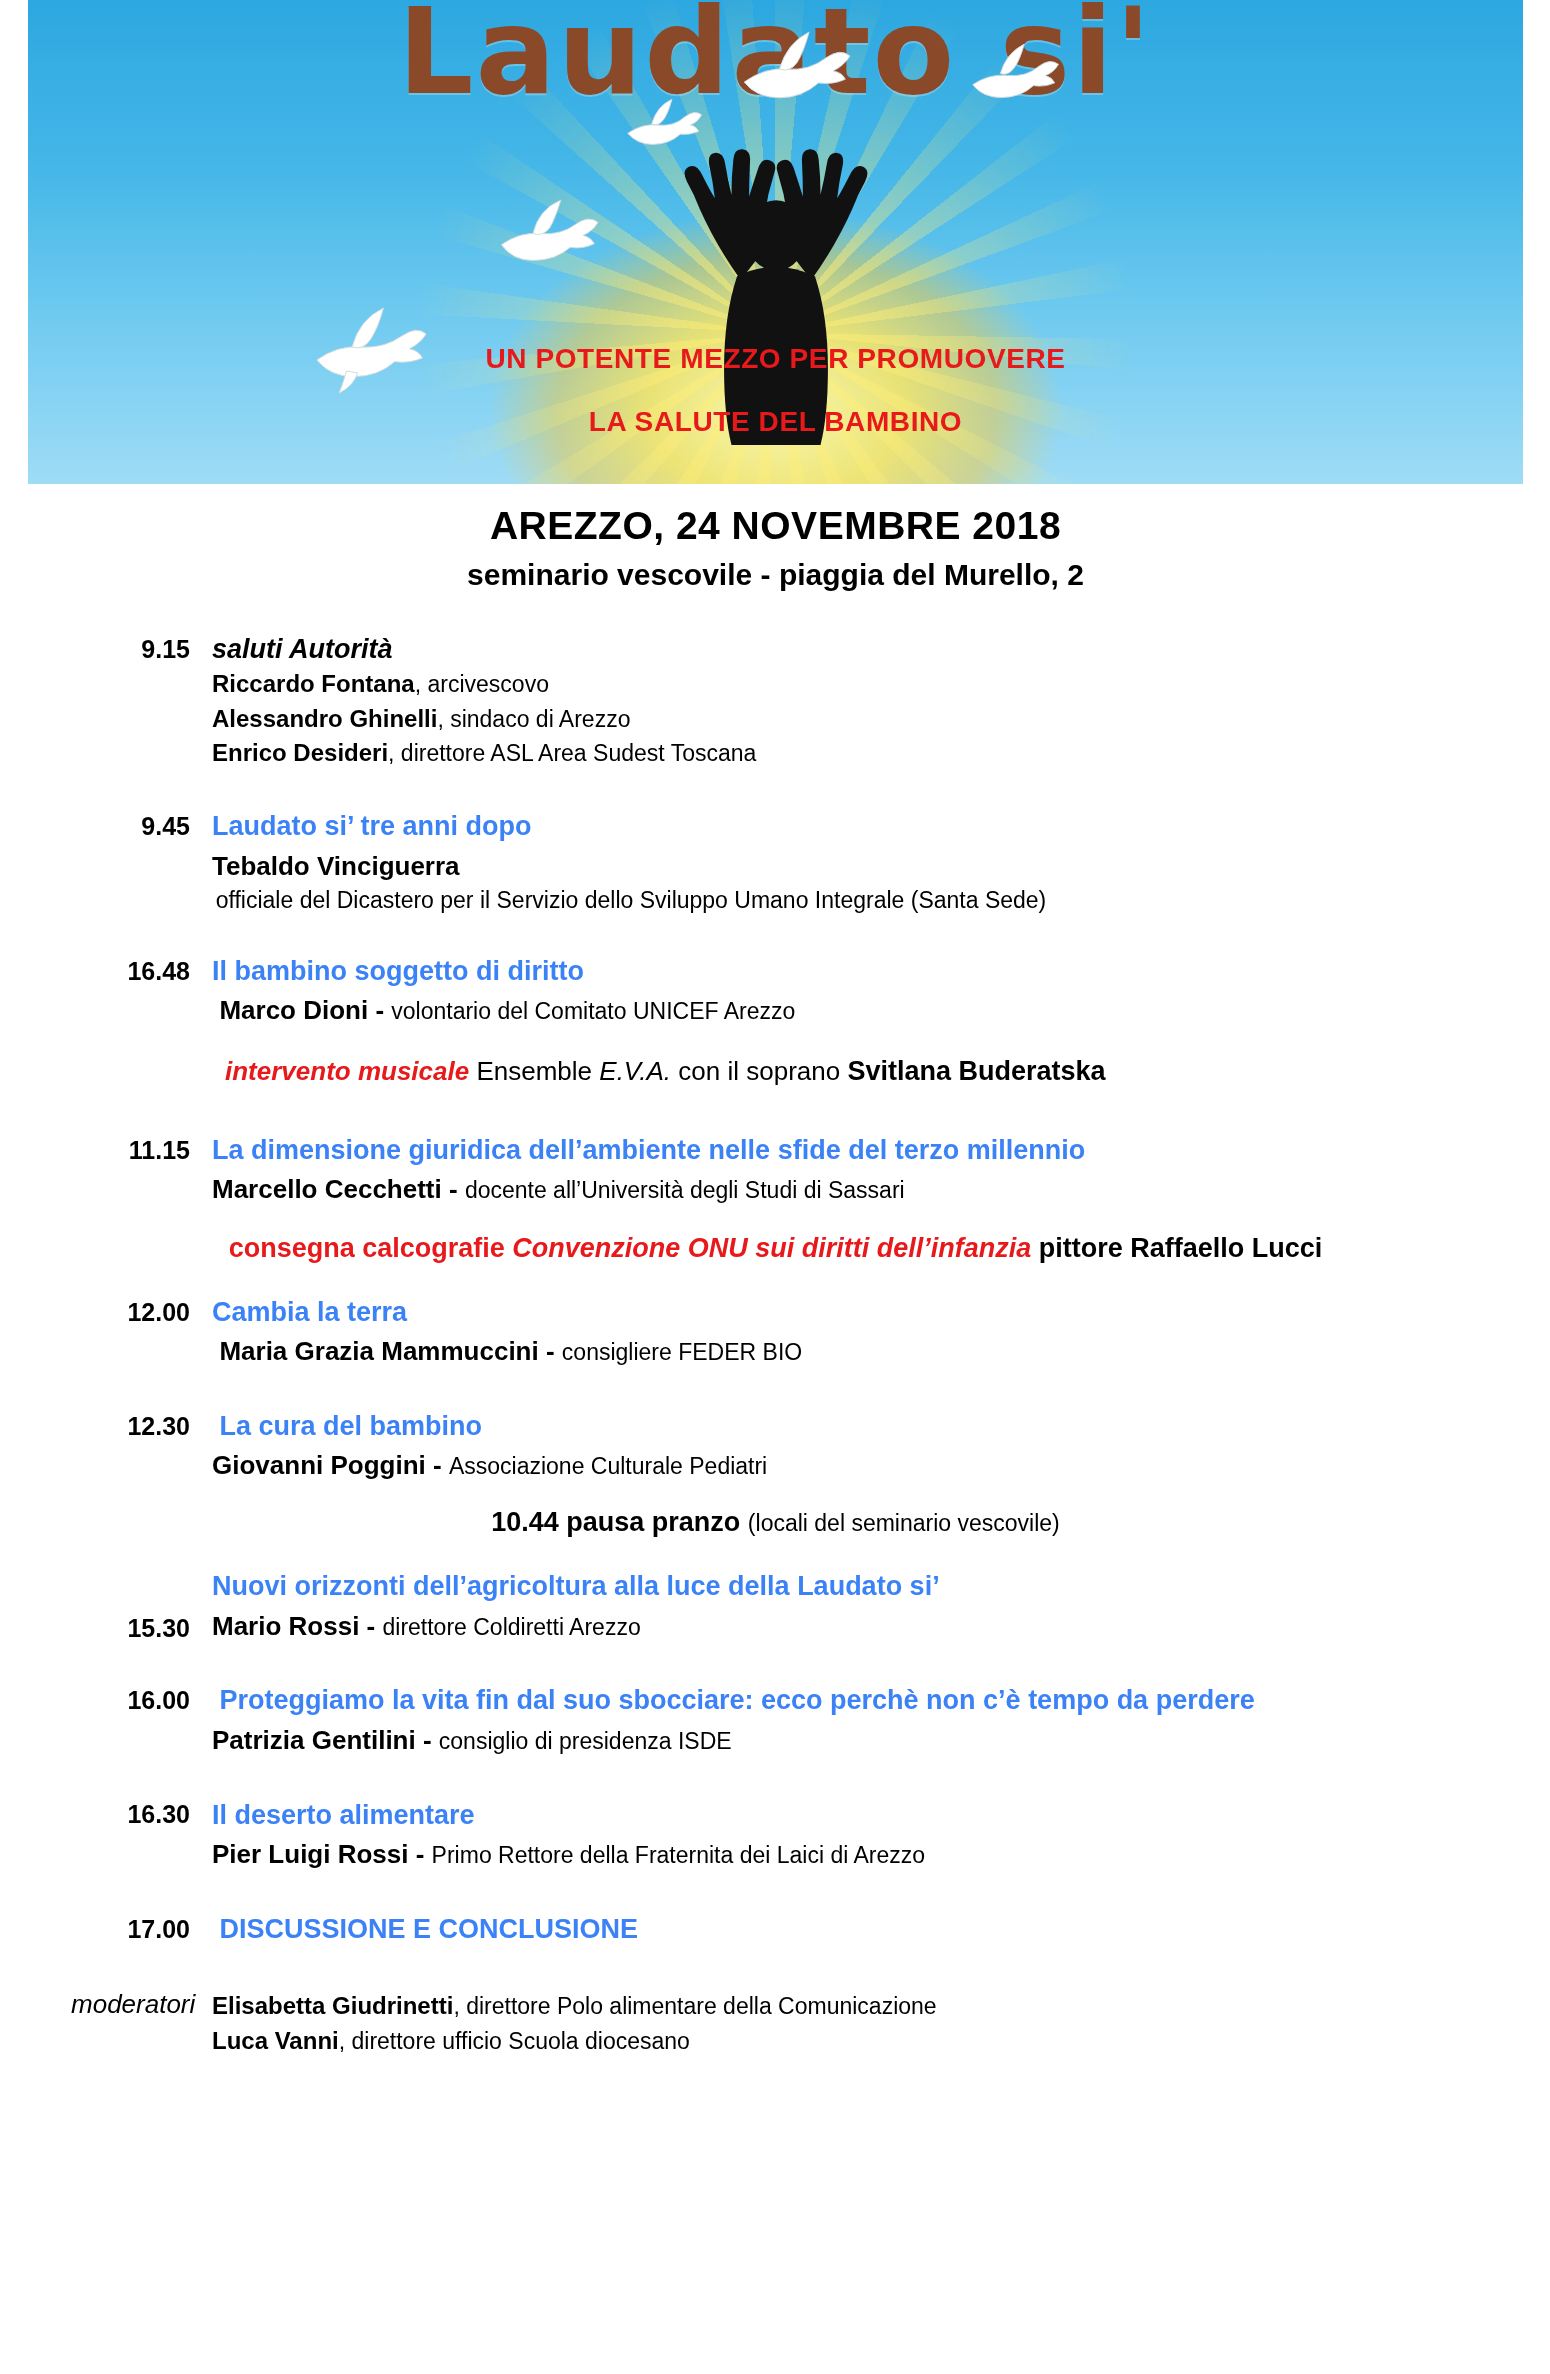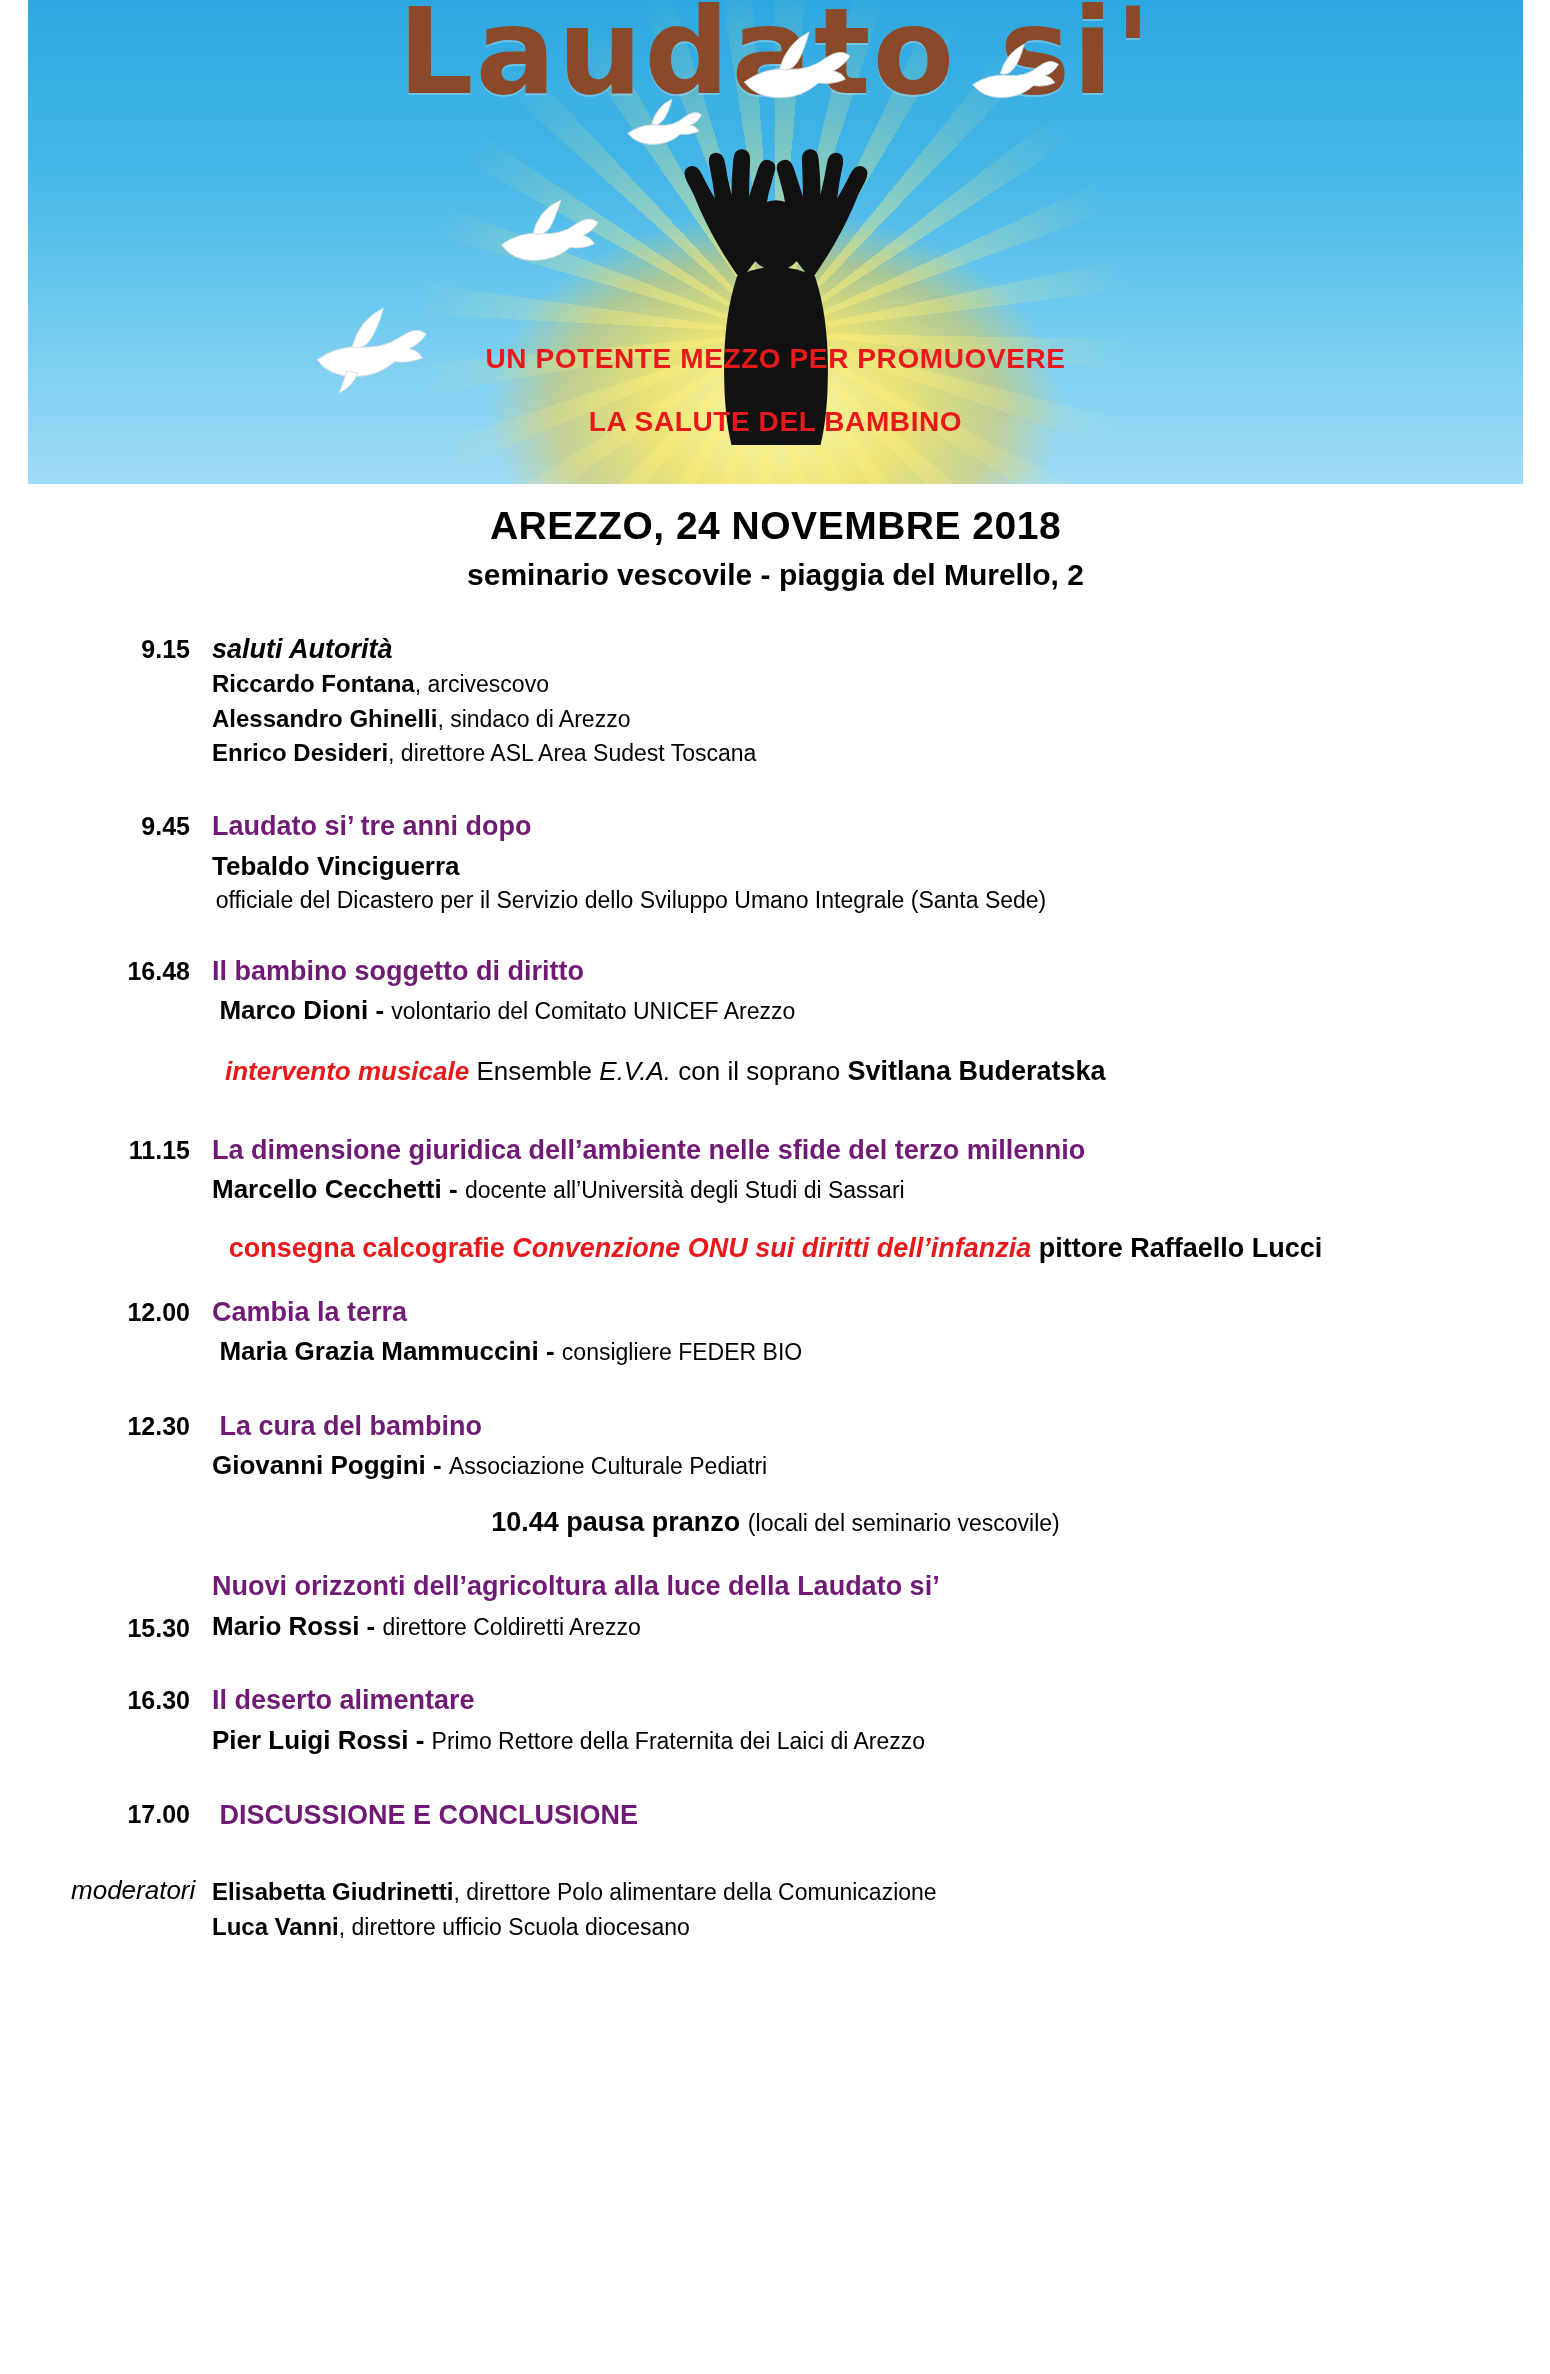--- a/index.html
+++ b/index.html
@@ -118,21 +118,21 @@
     flex: 0 0 167px;
     text-align: right;
     padding-right: 22px;
     font-size: 25px;
     font-weight: bold;
     box-sizing: border-box;
     padding-top: 1.9px;
   }
   .body { flex: 1 1 auto; }
   .title-red {
-    color: #701a75;
+    color: #3b82f6;
     font-weight: bold;
     font-size: 27px;
     line-height: 1.25;
   }
   .title-blk {
     color: #000;
     font-weight: bold;
     font-size: 27px;
     font-style: italic;
     line-height: 1.25;
@@ -378,20 +378,30 @@
     <div class="time">15.30</div>
     <div class="body">
       <div class="title-red">Nuovi orizzonti dell’agricoltura alla luce della Laudato si’</div>
       <div class="speaker">
         <span>Mario Rossi  -</span>
         <span class="role">direttore Coldiretti Arezzo</span>
       </div>
     </div>
   </div>
 
+  <div class="row">
+    <div class="time">16.00</div>
+    <div class="body">
+      <div class="title-red indent-1">Proteggiamo la vita fin dal suo sbocciare: ecco perchè non c’è tempo da perdere</div>
+      <div class="speaker">
+        <span>Patrizia Gentilini  -</span>
+        <span class="role">consiglio di presidenza ISDE</span>
+      </div>
+    </div>
+  </div>
 
   <div class="row">
     <div class="time">16.30</div>
     <div class="body">
       <div class="title-red">Il deserto alimentare</div>
       <div class="speaker">
         <span>Pier Luigi Rossi  -</span>
         <span class="role">Primo Rettore della Fraternita dei Laici di Arezzo</span>
       </div>
     </div>

